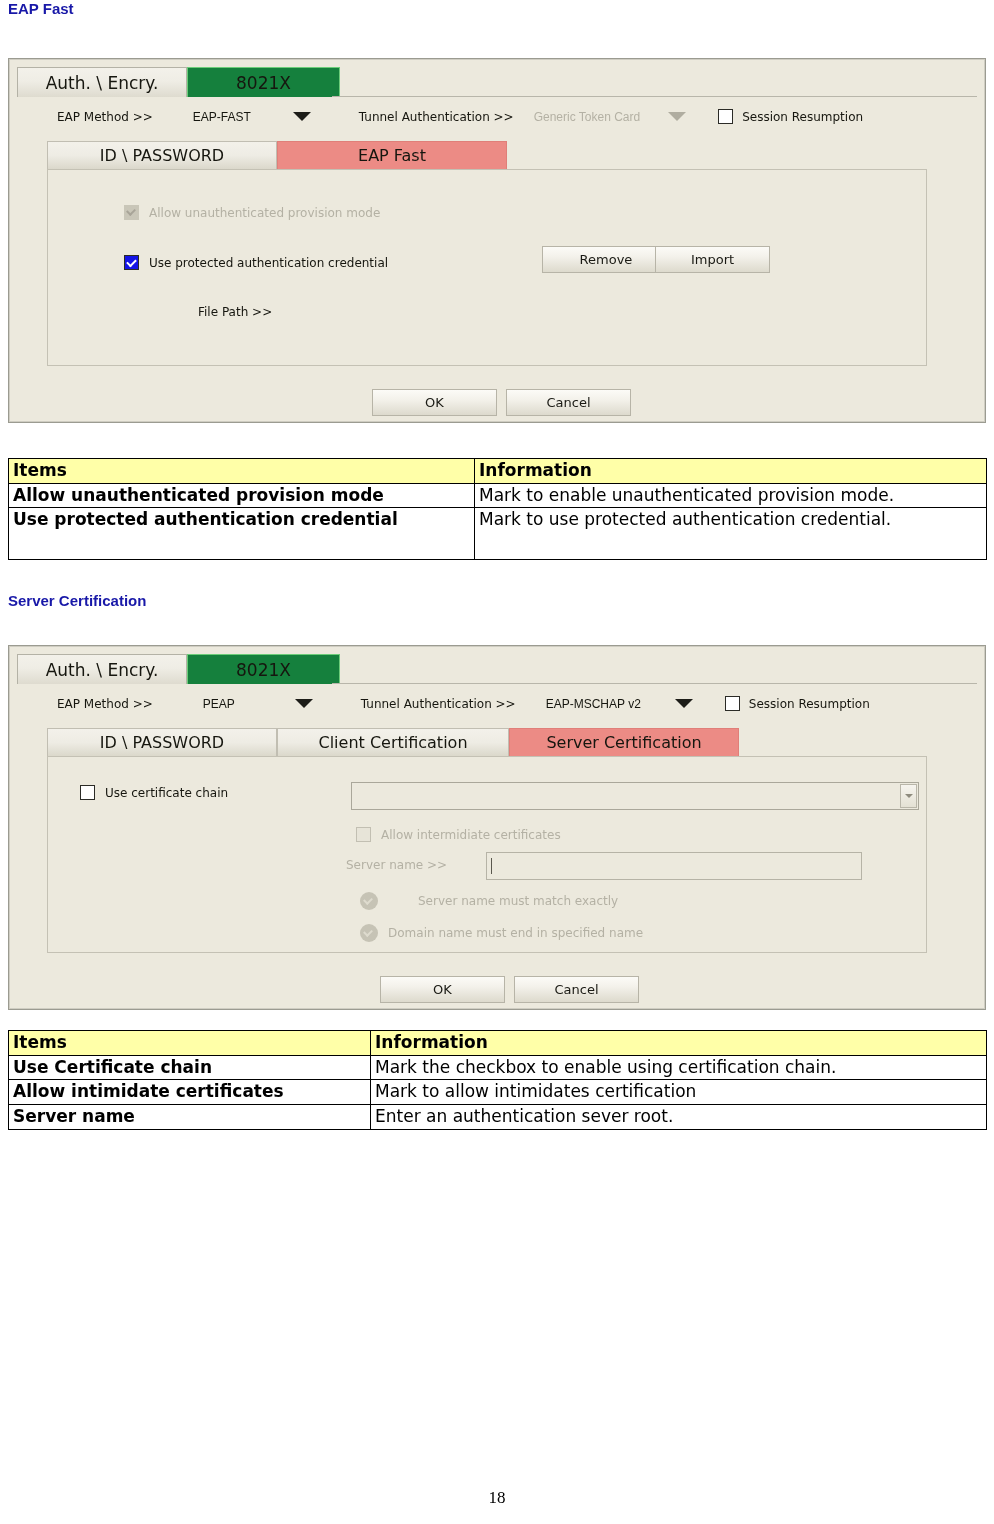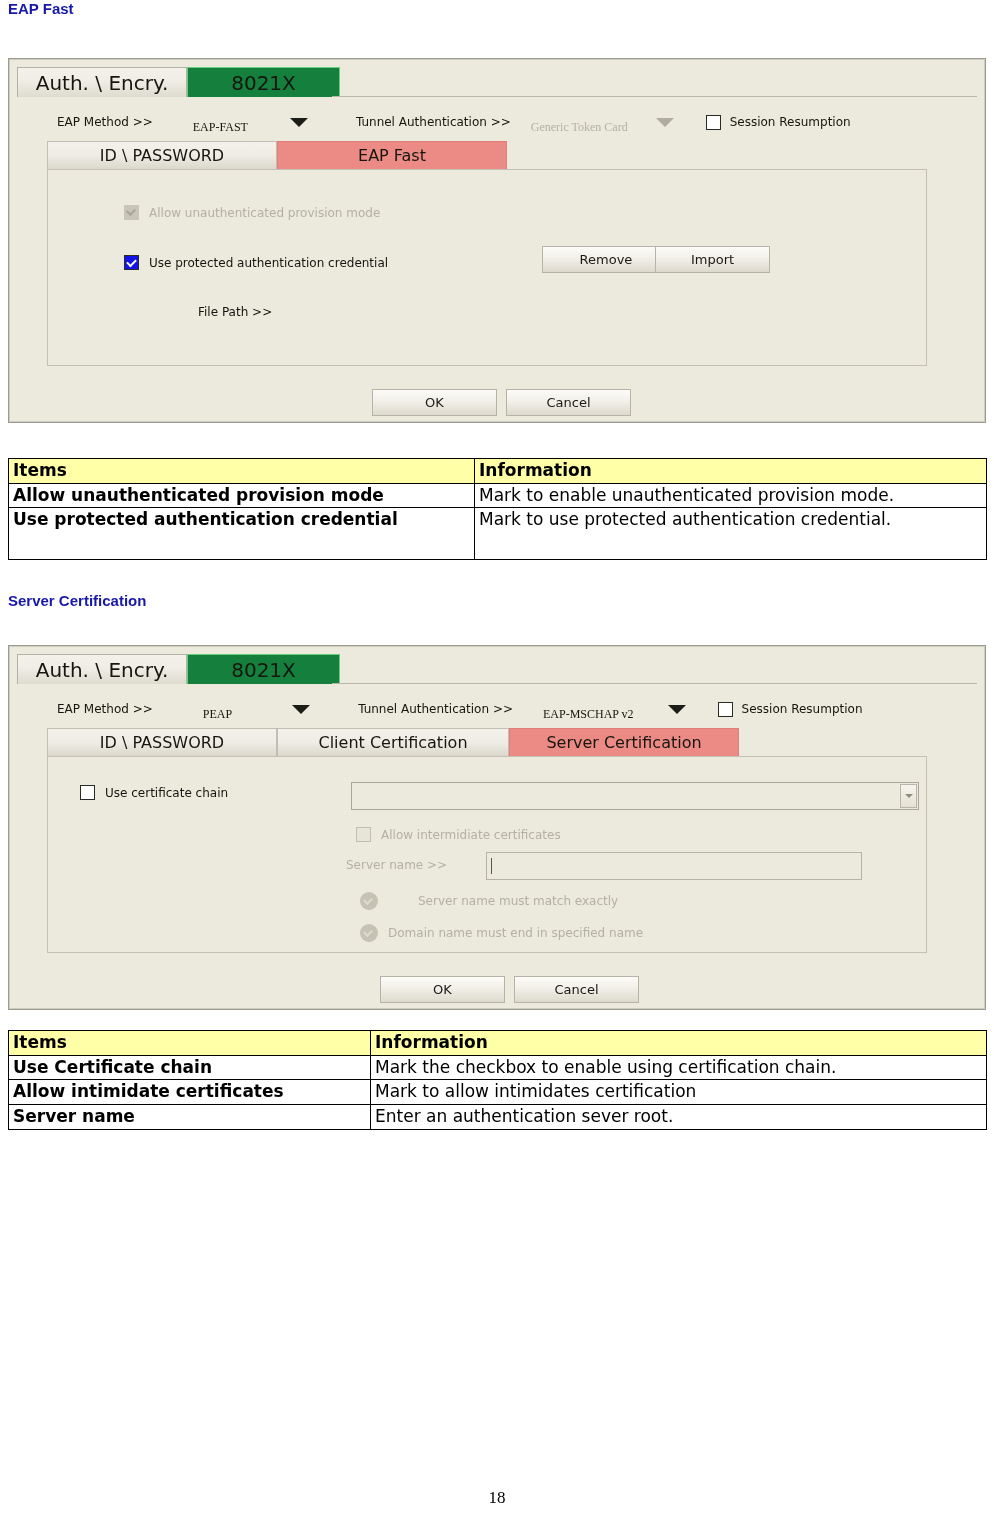--- a/index.html
+++ b/index.html
@@ -48,21 +48,21 @@
     left: 8px;
     top: 8px;
     height: 30px;
     display: flex;
     align-items: stretch;
   }
   .toptab {
     display: flex;
     align-items: center;
     justify-content: center;
-    font-size: 20px;
+    font-size: 17px;
     color: #16160f;
     font-family: "DejaVu Sans", sans-serif;
     box-sizing: border-box;
     border: 1px solid #b4b2a6;
     border-bottom: none;
     white-space: nowrap;
   }
   .toptab.grey {
     background: linear-gradient(to bottom, #f3f1ea 0%, #efede5 45%, #dedbcf 100%);
   }
@@ -82,24 +82,23 @@
     display: flex;
     align-items: center;
     white-space: nowrap;
   }
   .flabel {
     font-family: "DejaVu Sans", sans-serif;
     font-size: 12px;
     color: #16160f;
   }
   .fvalue {
-    font-family: Liberation Serif, serif;
+    font-family: Liberation Sans, sans-serif;
     font-size: 12px;
     color: #16160f;
-    margin-top: 11px;
   }
   .fvalue.disabled { color: #b4b1a4; }
 
   .caret {
     width: 0; height: 0;
     border-left: 9px solid transparent;
     border-right: 9px solid transparent;
     border-top: 9px solid #1d1d18;
   }
   .caret.disabled { border-top-color: #b0ada0; }

